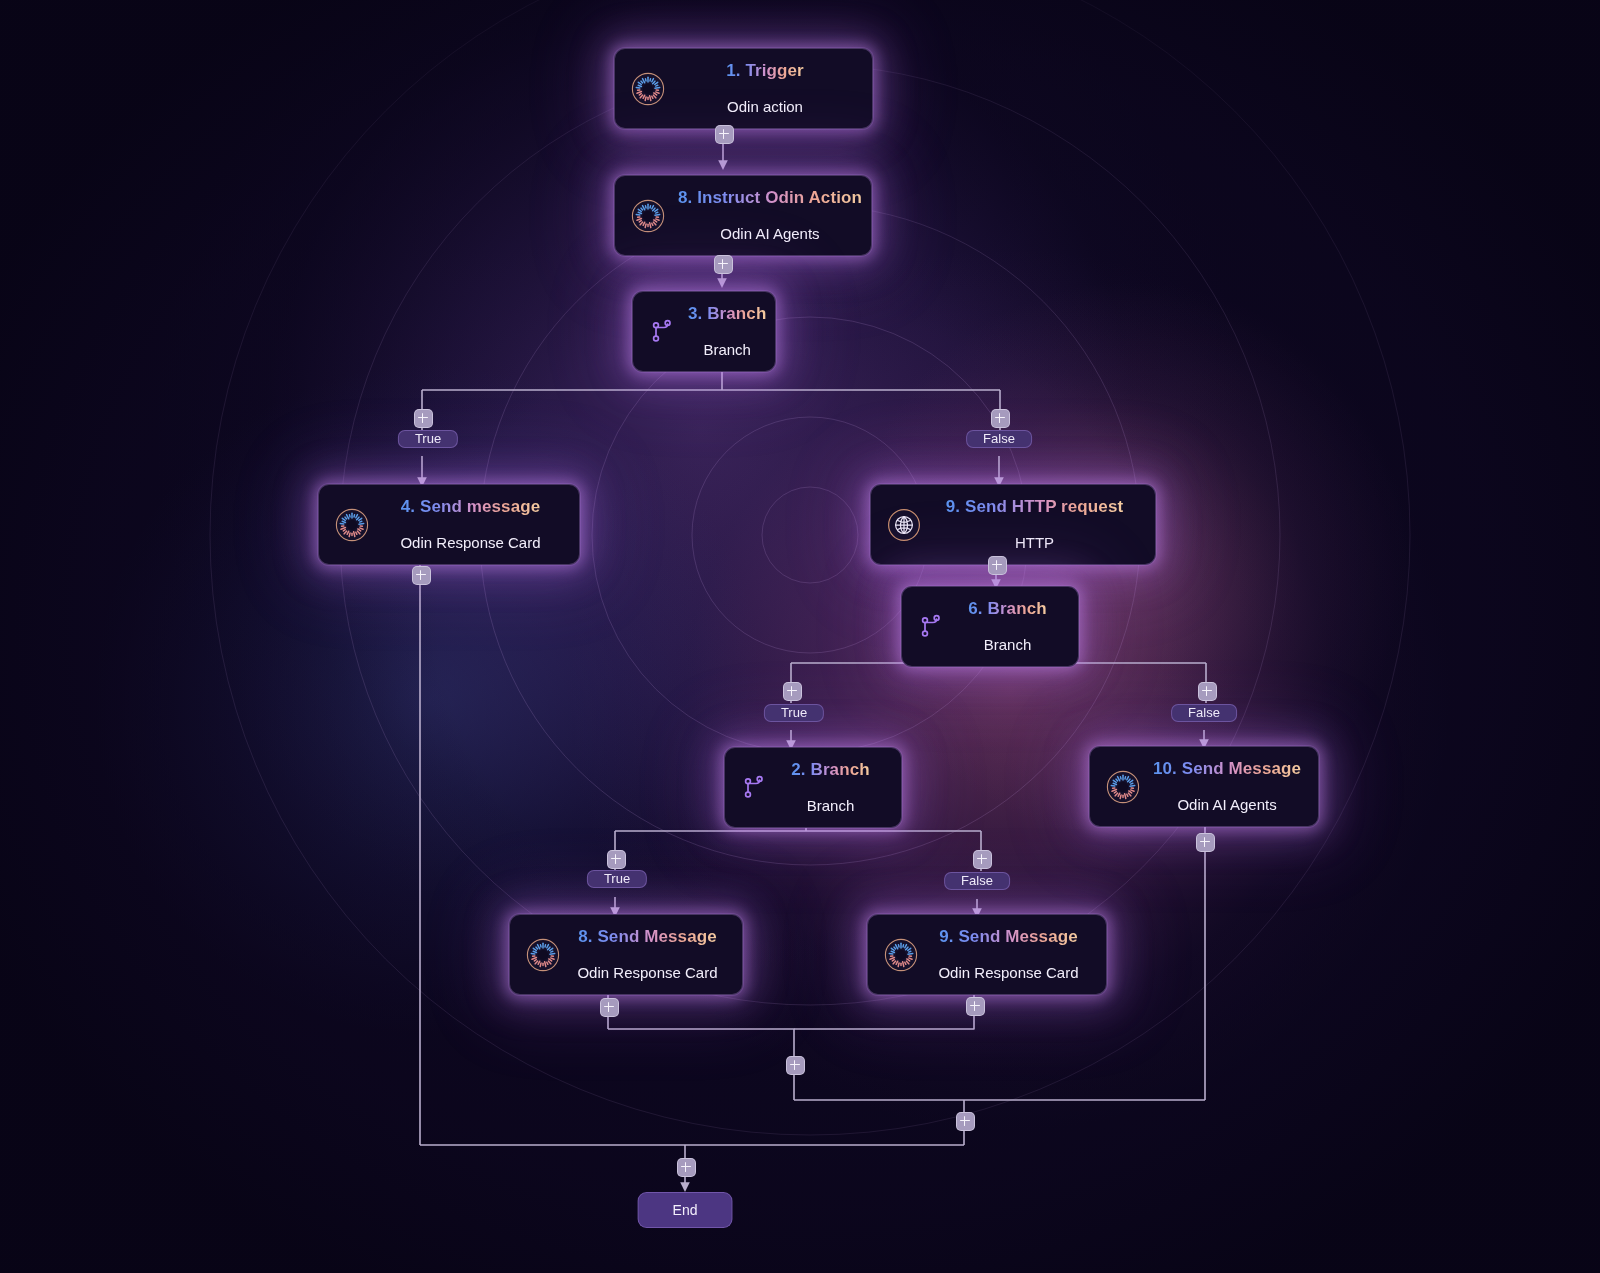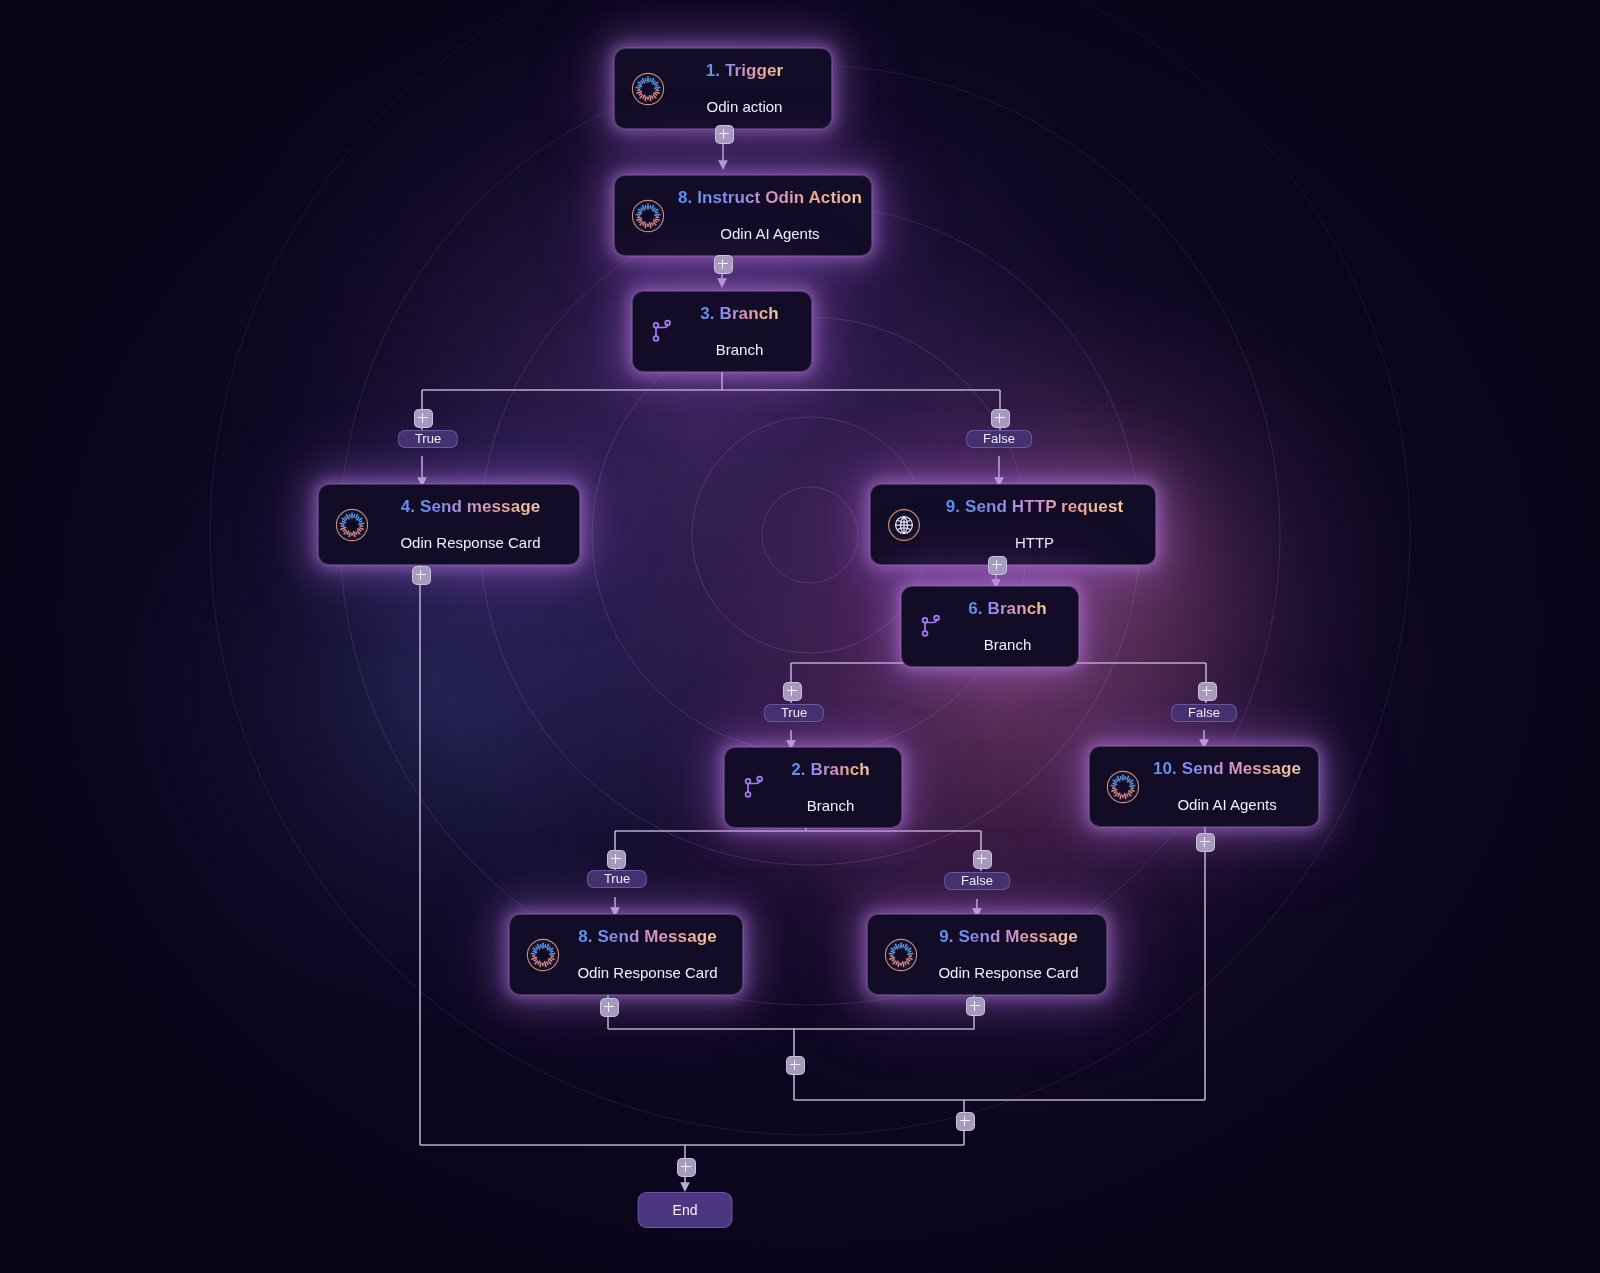--- a/index.html
+++ b/index.html
@@ -194,21 +194,21 @@
 
       <path d="M964,1100 L964,1145 M420,1145 L964,1145"></path>
 
       <path d="M420,545 L420,1145"></path>
 
       <path d="M685,1145 L685,1190" marker-end="url(#arrow)"></path>
     </g>
   </svg>
 
   <div id="nodes-container">
-      <div class="node" style="width: 218px; left: 614px; top: 48px;">
+      <div class="node" style="width: 259px; left: 614px; top: 48px;">
         <div class="icon-wrap">
           <svg viewBox="0 0 34 34">
             <circle cx="17" cy="17" r="15.6" fill="#15102b" stroke="#c59078" stroke-width="1.1"></circle>
             <line x1="17.00" y1="10.00" x2="17.00" y2="5.20" stroke="#5b9de8" stroke-width="1.5" stroke-linecap="round"></line>
             <line x1="18.96" y1="9.04" x2="19.51" y2="6.81" stroke="#5b9de8" stroke-width="1.5" stroke-linecap="round"></line>
             <line x1="20.81" y1="9.74" x2="22.48" y2="6.55" stroke="#5b9de8" stroke-width="1.5" stroke-linecap="round"></line>
             <line x1="21.64" y1="11.76" x2="23.96" y2="9.14" stroke="#5b9de8" stroke-width="1.5" stroke-linecap="round"></line>
             <line x1="23.75" y1="12.34" x2="26.71" y2="10.30" stroke="#5b9de8" stroke-width="1.5" stroke-linecap="round"></line>
             <line x1="24.67" y1="14.09" x2="26.82" y2="13.28" stroke="#5b9de8" stroke-width="1.5" stroke-linecap="round"></line>
             <line x1="23.95" y1="16.16" x2="28.71" y2="15.58" stroke="#5b9de8" stroke-width="1.5" stroke-linecap="round"></line>
@@ -270,21 +270,21 @@
             <line x1="13.75" y1="10.80" x2="11.52" y2="6.55" stroke="#5b9de8" stroke-width="1.5" stroke-linecap="round"></line>
             <line x1="15.04" y1="9.04" x2="14.49" y2="6.81" stroke="#5b9de8" stroke-width="1.5" stroke-linecap="round"></line>
             <circle cx="17" cy="17" r="5.1" fill="#0f0a22"></circle>
           </svg>
         </div>
         <div class="node-text">
           <div class="node-title">8. Instruct Odin Action</div>
           <div class="node-sub">Odin AI Agents</div>
         </div>
       </div>
-      <div class="node" style="width: 180px; left: 632px; top: 291px;">
+      <div class="node" style="width: 144px; left: 632px; top: 291px;">
         <div class="icon-wrap icon-branch">
           <svg viewBox="0 0 26 26">
             <g fill="none" stroke="#a779f2" stroke-width="1.7" stroke-linecap="round">
               <path d="M7,8.5 V17.5 M7,8.5 H15 A3.6,3.6 0 0 0 18.6,5"></path>
               <circle cx="7" cy="6.2" r="2.4"></circle>
               <circle cx="7" cy="19.4" r="2.4"></circle>
               <circle cx="18.6" cy="4" r="2.4"></circle>
             </g>
           </svg>
         </div>

